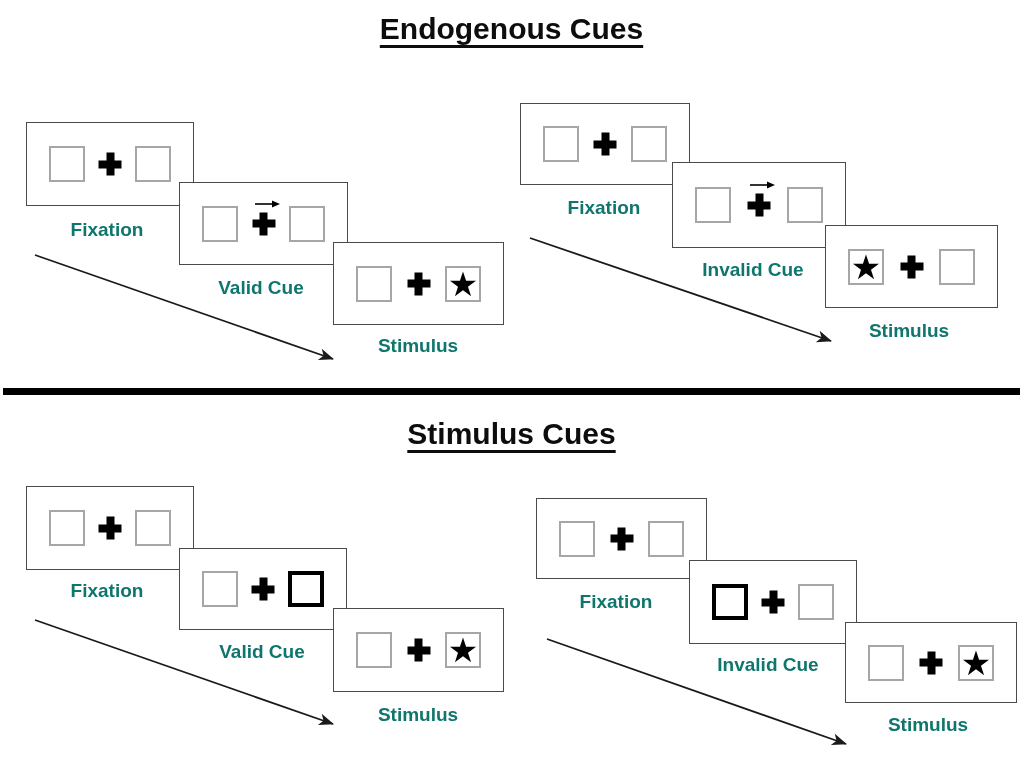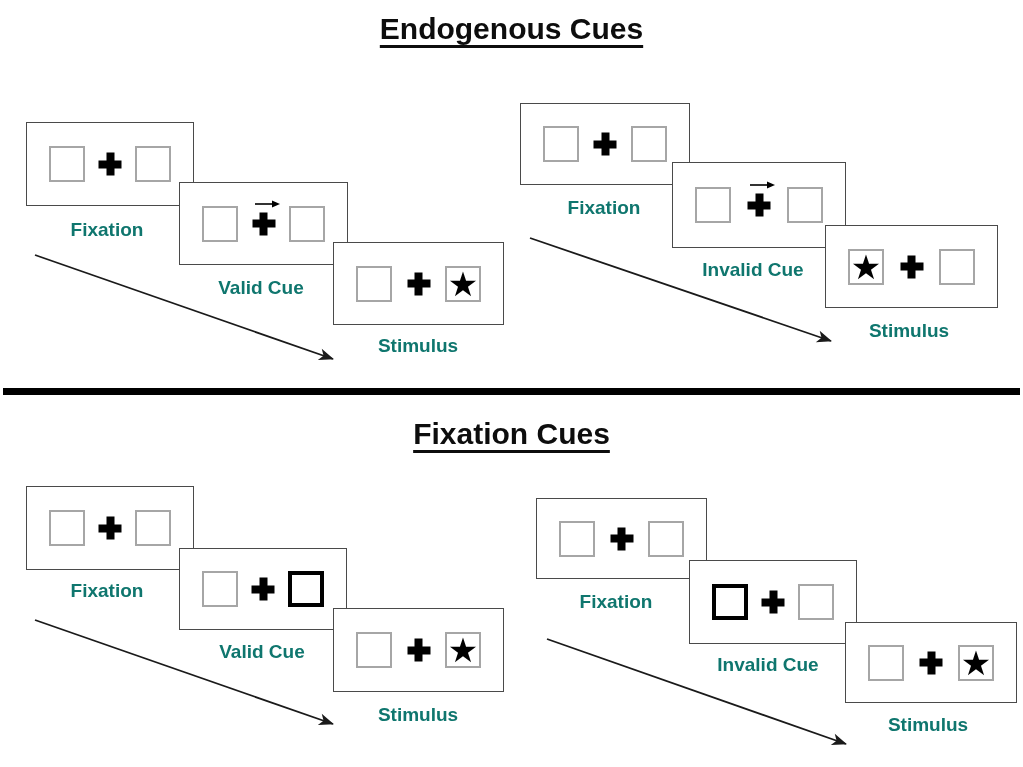--- a/index.html
+++ b/index.html
@@ -161,21 +161,21 @@
       </marker>
     </defs>
     <line x1="35" y1="255" x2="333" y2="359" stroke="#1a1a1a" stroke-width="1.8" marker-end="url(#ah)"></line>
     <line x1="530" y1="238" x2="831" y2="341" stroke="#1a1a1a" stroke-width="1.8" marker-end="url(#ah)"></line>
     <line x1="35" y1="620" x2="333" y2="724" stroke="#1a1a1a" stroke-width="1.8" marker-end="url(#ah)"></line>
     <line x1="547" y1="639" x2="846" y2="744" stroke="#1a1a1a" stroke-width="1.8" marker-end="url(#ah)"></line>
   </svg>
 
   <h1 class="title t-endo">Endogenous Cues</h1>
   <div class="divider"></div>
-  <h1 class="title t-exo">Fixation Cues</h1>
+  <h1 class="title t-exo">Stimulus Cues</h1>
 
   <div class="panel p-ev1 z1">
     <div class="sq left"></div>
     <div class="plus"></div>
     <div class="sq right"></div>
   </div>
   <div class="plabel l-ev1">Fixation</div>
 
   <div class="panel p-ev2 z2">
     <div class="sq left"></div>

